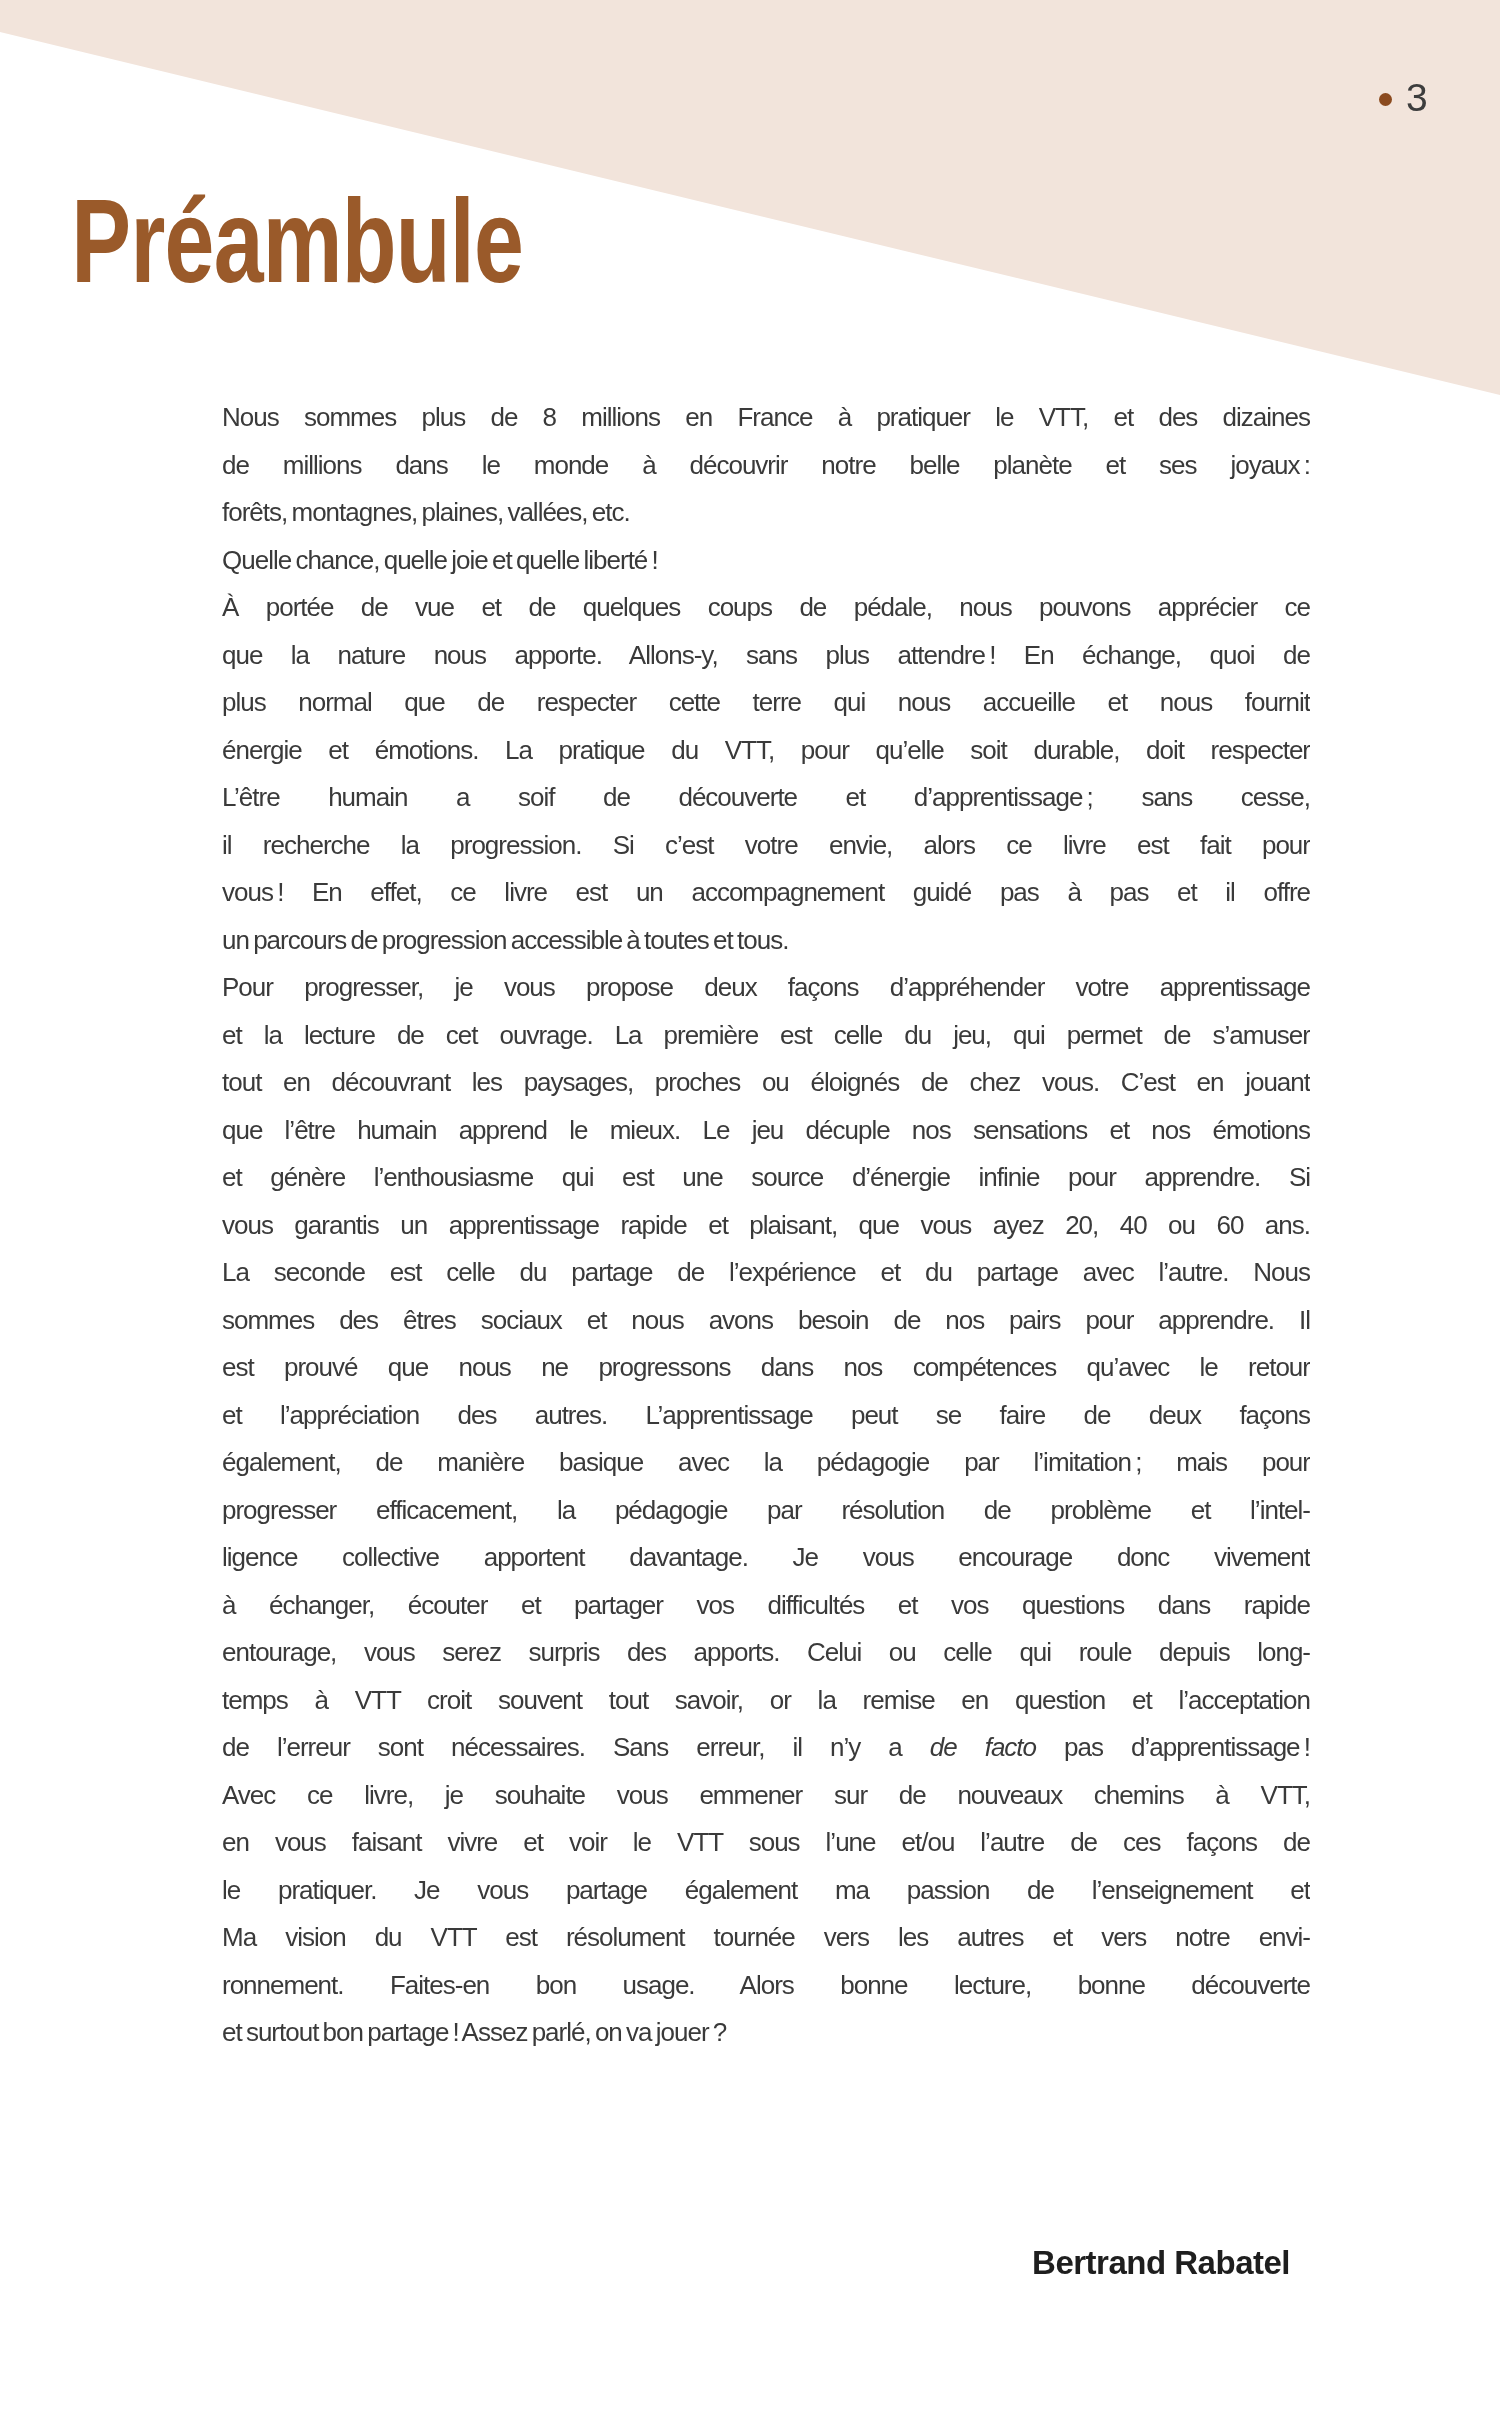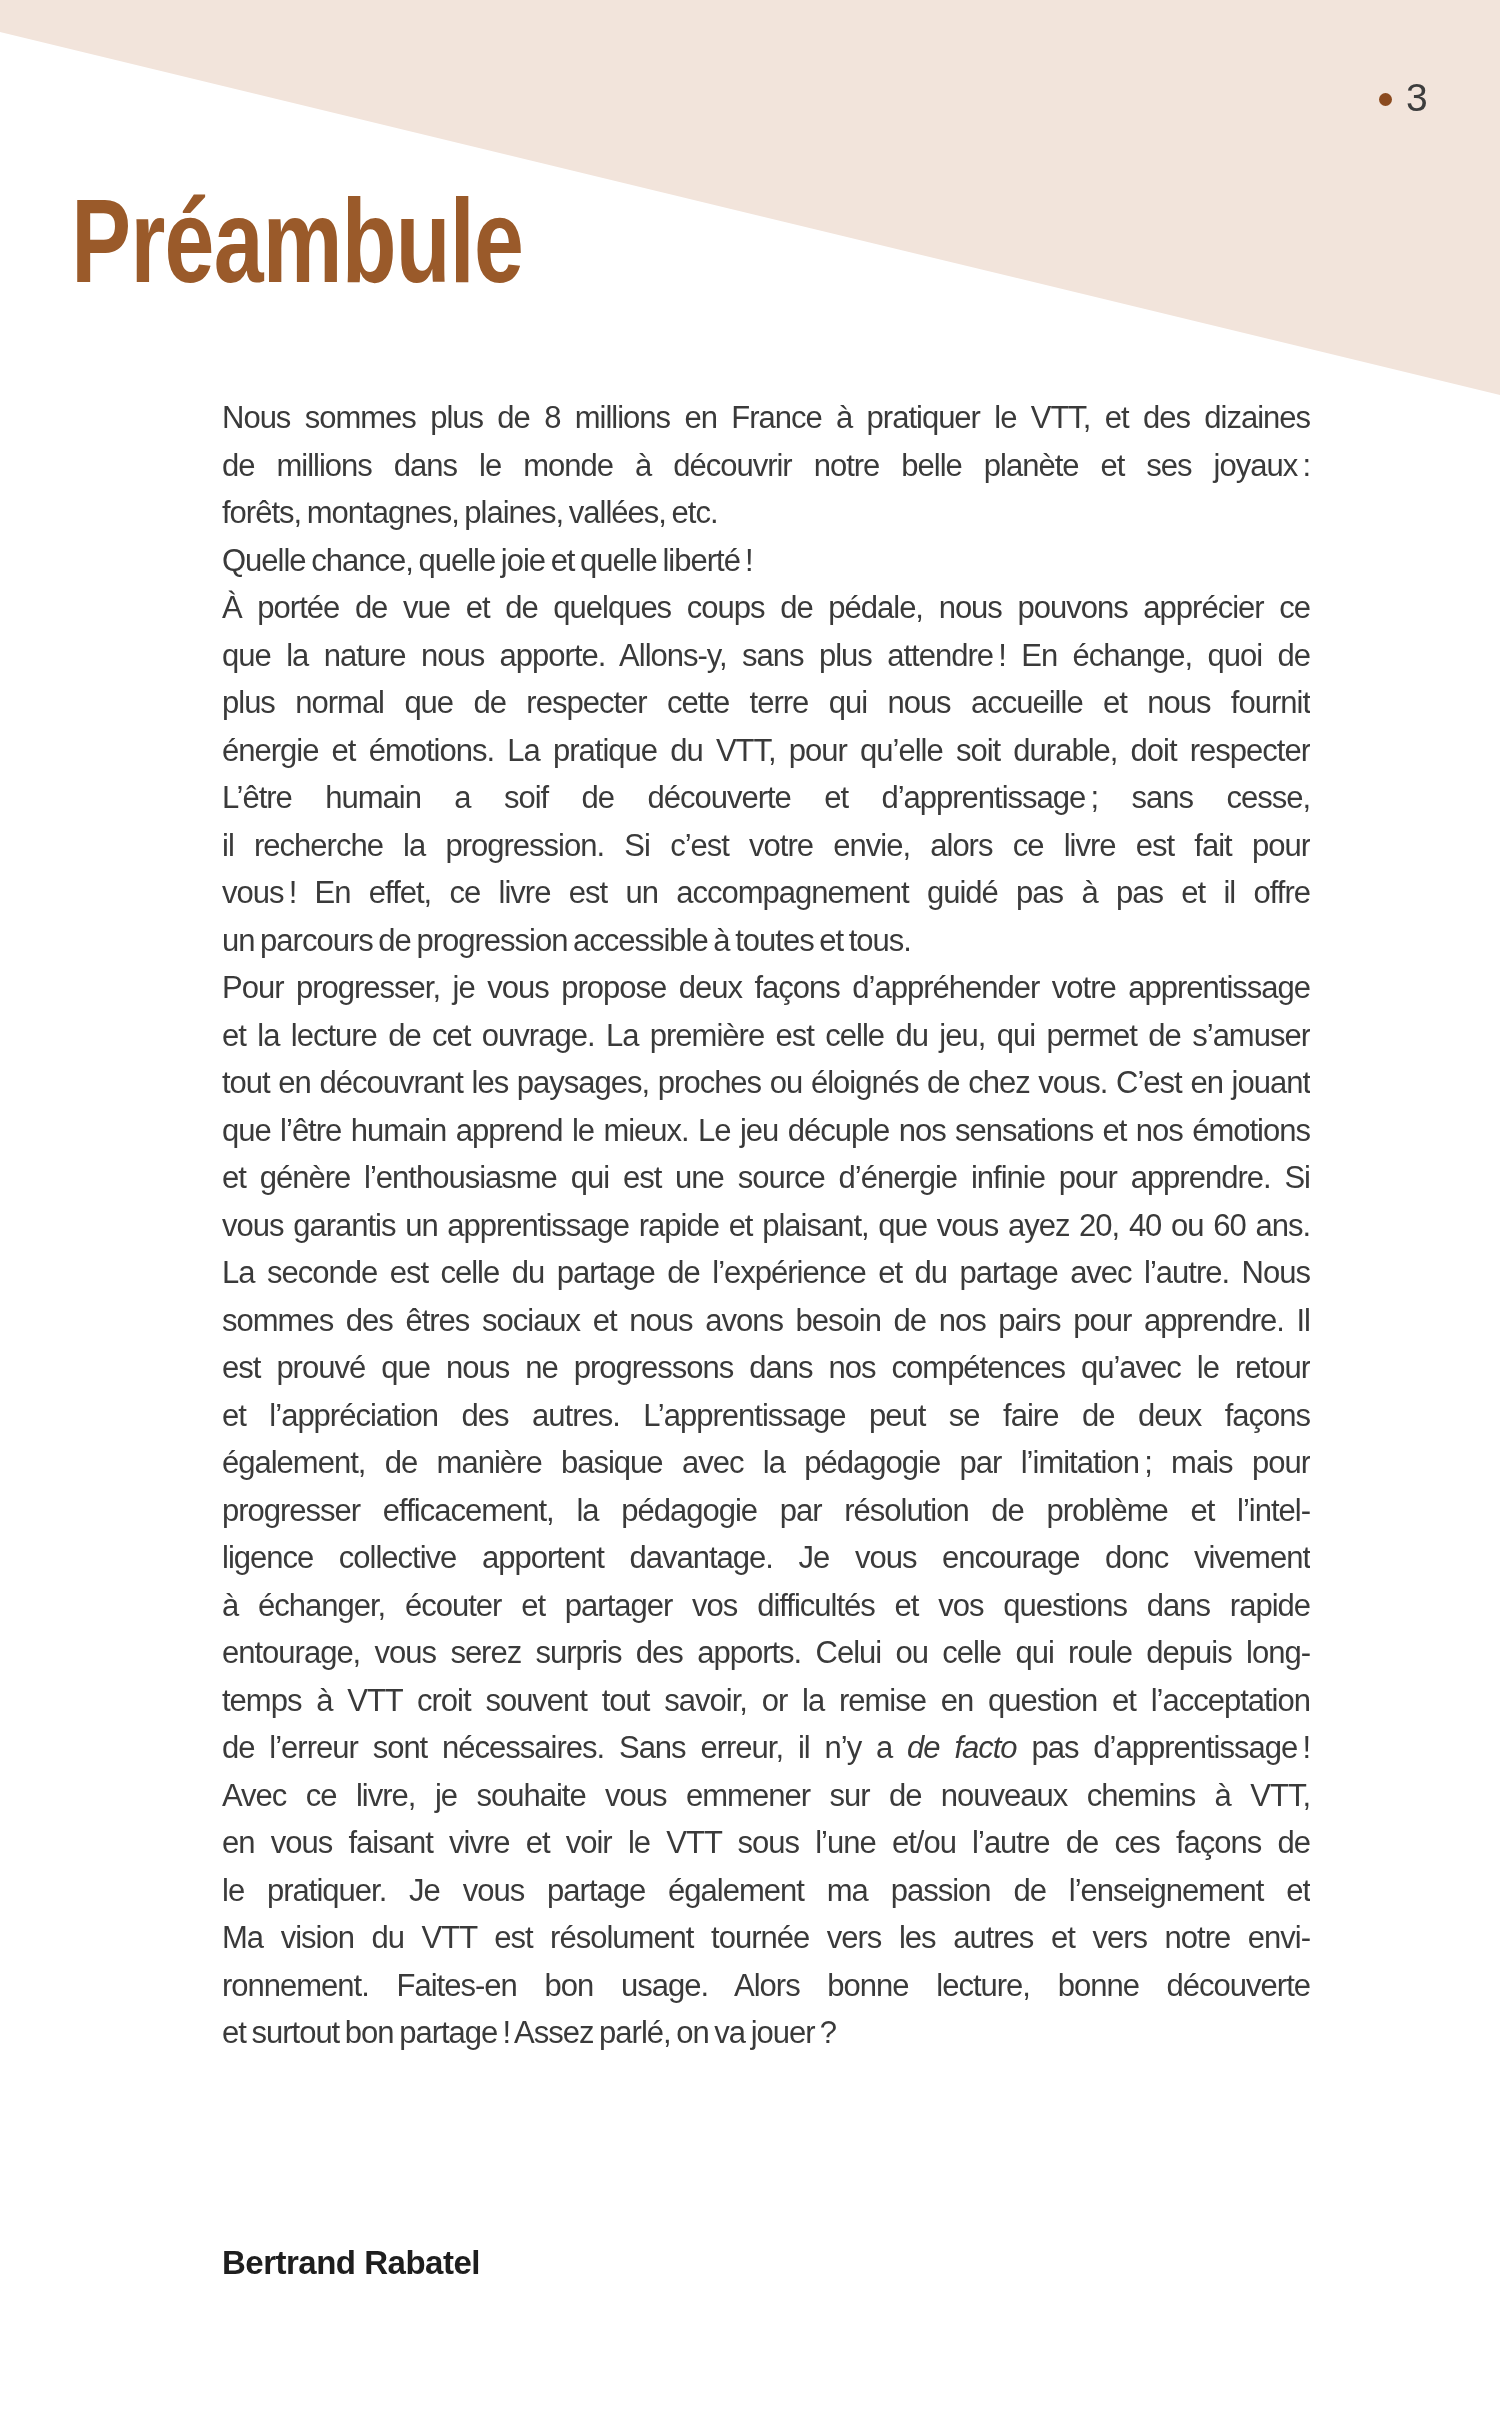--- a/index.html
+++ b/index.html
@@ -52,21 +52,21 @@
   #title .squeeze {
     display: inline-block;
     transform: scaleX(0.76);
     transform-origin: 50% 50%;
   }
   
   #body-lines {
     position: absolute;
     left: 222px; top: 394px;
     width: 1088px;
-    font-size: 31px;
+    font-size: 26px;
     line-height: 47.5px;
     font-weight: 300;
     color: var(--text, #3a3a3a);
     letter-spacing: -1px;
     word-spacing: -2px;
   }
   .bline {
     height: 47.5px;
     overflow: hidden;
     text-align: justify;
@@ -74,20 +74,21 @@
   }
   .bline.full { text-align-last: justify; }
   .bline .it { font-style: italic; }
   
   #signature {
     position: absolute;
     left: 222px; top: 2243px;
     width: 1088px;
     padding-right: 20px;
     box-sizing: border-box;
+    text-align: right;
     font-size: 33px;
     line-height: 1.2;
     font-weight: 700;
     color: var(--sig, #1e1e1e);
     letter-spacing: -0.5px;
   }
 </style>
 </head>
 <body>
 

